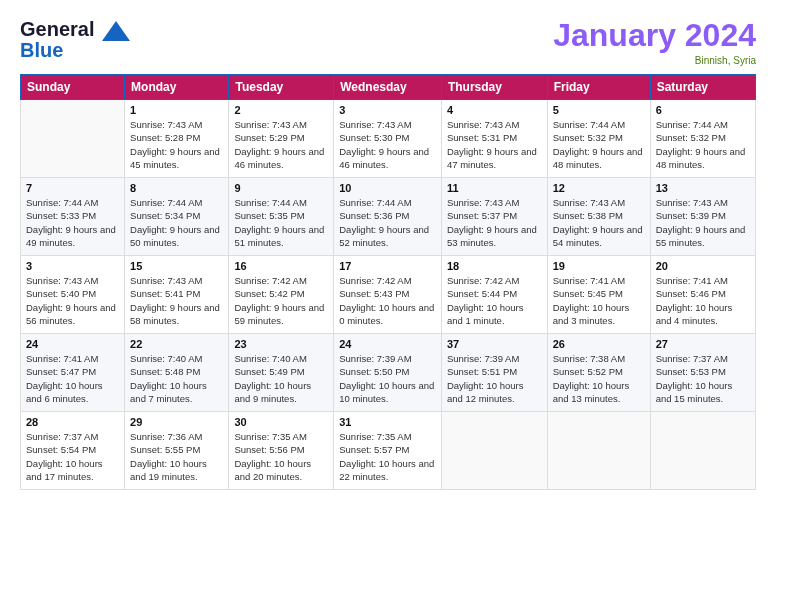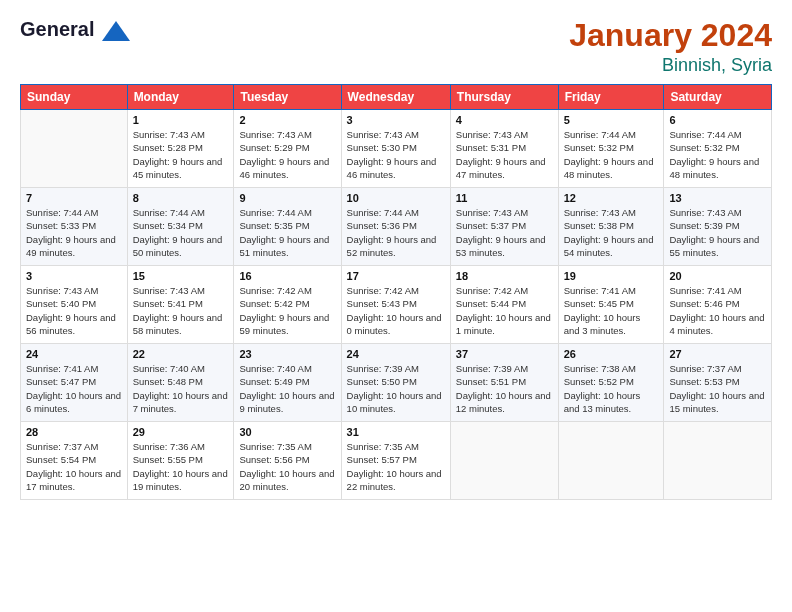--- a/index.html
+++ b/index.html
@@ -6,54 +6,54 @@
     body {
       font-family: Arial, sans-serif;
       background: #fff;
       width: 792px;
       height: 612px;
       overflow: hidden;
     }
     .page {
       width: 792px;
       height: 612px;
-      padding: 18px 20px 10px 20px;
+      padding: 18px 36px 10px 20px;
       background: #fff;
     }
     .header {
       display: flex;
       justify-content: space-between;
       align-items: flex-start;
       margin-bottom: 8px;
     }
     .logo {
       display: flex;
       align-items: center;
     }
     .title-block {
       text-align: right;
     }
     .month-title {
       font-size: 32px;
       font-weight: bold;
-      color: #c2410c;
+      color: #8b5cf6;
       line-height: 1.1;
     }
     .location {
-      font-size: 18px;
-      color: #0f766e;
+      font-size: 10px;
+      color: #4d7c0f;
       margin-top: 2px;
     }
     .calendar {
       width: 100%;
       border-collapse: collapse;
       border: 1px solid #ccc;
     }
     .calendar th {
-      background-color: #ef4444;
+      background-color: #be185d;
       color: #fff;
       font-size: 12px;
       font-weight: bold;
       padding: 5px 6px;
       text-align: left;
       border: 1px solid #1565c0;
     }
     .calendar td {
       vertical-align: top;
       font-size: 9.5px;
@@ -93,20 +93,21 @@
     <div class="logo">
       <div>
         <div style="display:flex;align-items:center;">
           <div style="font-size:20px;font-weight:bold;color:#1a1a2e;line-height:1.1;">
             <span style="color:#1a1a2e;">General</span>
             <svg style="display:inline-block;vertical-align:middle;margin-left:2px;" width="28" height="20" viewBox="0 0 28 20">
               <polygon points="0,20 14,0 28,20" fill="#1565c0"></polygon>
             </svg>
           </div>
         </div>
+        <div style="font-size:20px;font-weight:bold;color:#1565c0;line-height:1.1;margin-top:-2px;">Blue</div>
       </div>
     </div>
     <div class="title-block">
       <div class="month-title">January 2024</div>
       <div class="location">Binnish, Syria</div>
     </div>
   </div>
 
   <table class="calendar">
     <thead>

